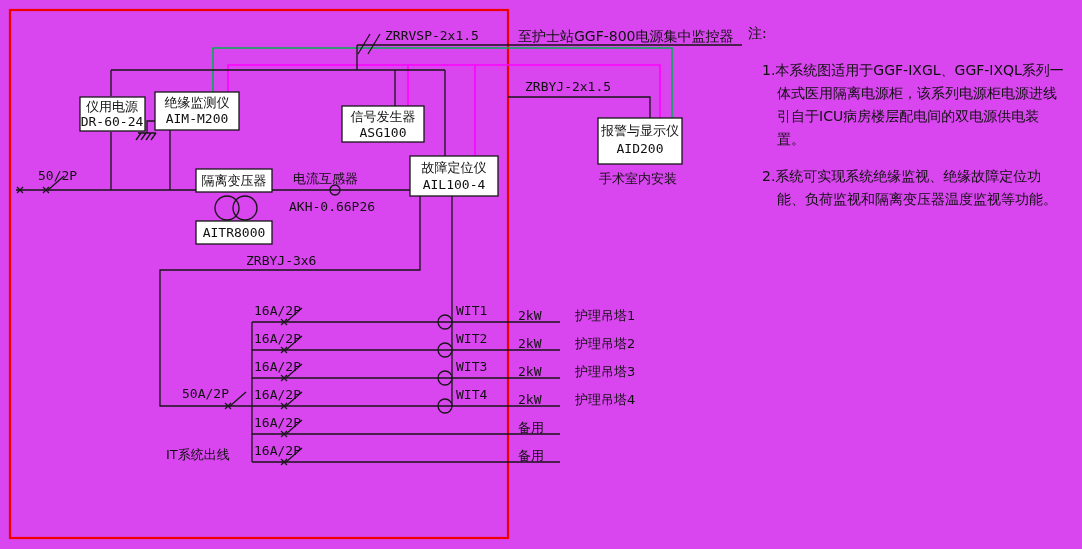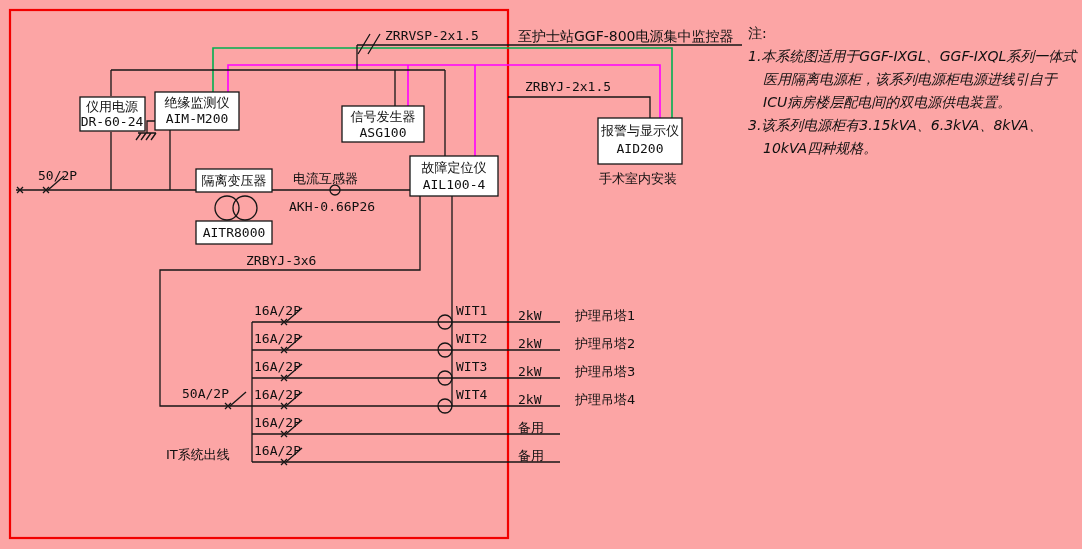--- a/index.html
+++ b/index.html
@@ -1,33 +1,33 @@
 <!DOCTYPE html>
 <html><head>
 <meta charset="utf-8">
 <style>
   html,body{margin:0;padding:0;background:#ffffff;}
-  .canvas{position:relative;width:1082px;height:549px;background:#fca5a5;overflow:hidden;
+  .canvas{position:relative;width:1082px;height:549px;background:#d946ef;overflow:hidden;
           font-family:"DejaVu Sans",sans-serif;}
   svg.schematic{position:absolute;left:0;top:0;}
   .wire{stroke:#161616;stroke-width:1.3;fill:none;}
   .gwire{stroke:#00b050;stroke-width:1.6;fill:none;}
   .mwire{stroke:#ff00ff;stroke-width:1.6;fill:none;}
   .box{fill:#ffffff;stroke:#161616;stroke-width:1.3;}
   .ctc{fill:none;stroke:#161616;stroke-width:1.3;}
   .sym{stroke:#161616;stroke-width:1.3;fill:none;}
   .redrect{fill:none;stroke:#f20000;stroke-width:2.2;}
   text{fill:#101010;font-size:13px;font-family:"DejaVu Sans Mono","DejaVu Sans",sans-serif;}
   text.cjk{font-family:"DejaVu Sans",sans-serif;}
   text.ctr{text-anchor:middle;}
   text.big{font-size:14px;}
   .notes{position:absolute;left:748px;top:22px;width:330px;font-size:14px;line-height:23px;
          color:#101010;font-family:"DejaVu Sans",sans-serif;}
   .notes-title{margin:0 0 0 0;}
-  .note{margin:0;padding-left:15px;text-indent:-15px;font-style:italic;}
+  .note{margin:14px;padding-left:15px;text-indent:-15px;}
 </style>
 </head>
 <body>
 
 <div class="canvas">
 
 <svg class="schematic" width="1082" height="549" viewBox="0 0 1082 549">
 
   <rect class="redrect" x="10" y="10" width="498" height="528"></rect>
 
@@ -150,16 +150,16 @@
   <text x="575" y="348" class="cjk">护理吊塔2</text>
   <text x="575" y="376" class="cjk">护理吊塔3</text>
   <text x="575" y="404" class="cjk">护理吊塔4</text>
   <text x="518" y="432" class="cjk">备用</text>
   <text x="518" y="460" class="cjk">备用</text>
 </svg>
 
 <div class="notes">
   <div class="notes-title">注:</div>
   <p class="note"><span>1.</span><span>本系统图适用于GGF-IXGL、GGF-IXQL系列一体式医用隔离电源柜，该系列电源柜电源进线引自于ICU病房楼层配电间的双电源供电装置。</span></p>
-  <p class="note"><span>3.</span><span>该系列电源柜有3.15kVA、6.3kVA、8kVA、10kVA四种规格。</span></p>
+  <p class="note"><span>2.</span><span>系统可实现系统绝缘监视、绝缘故障定位功能、负荷监视和隔离变压器温度监视等功能。</span></p>
 </div>
 
 </div>
 
 </body></html>

